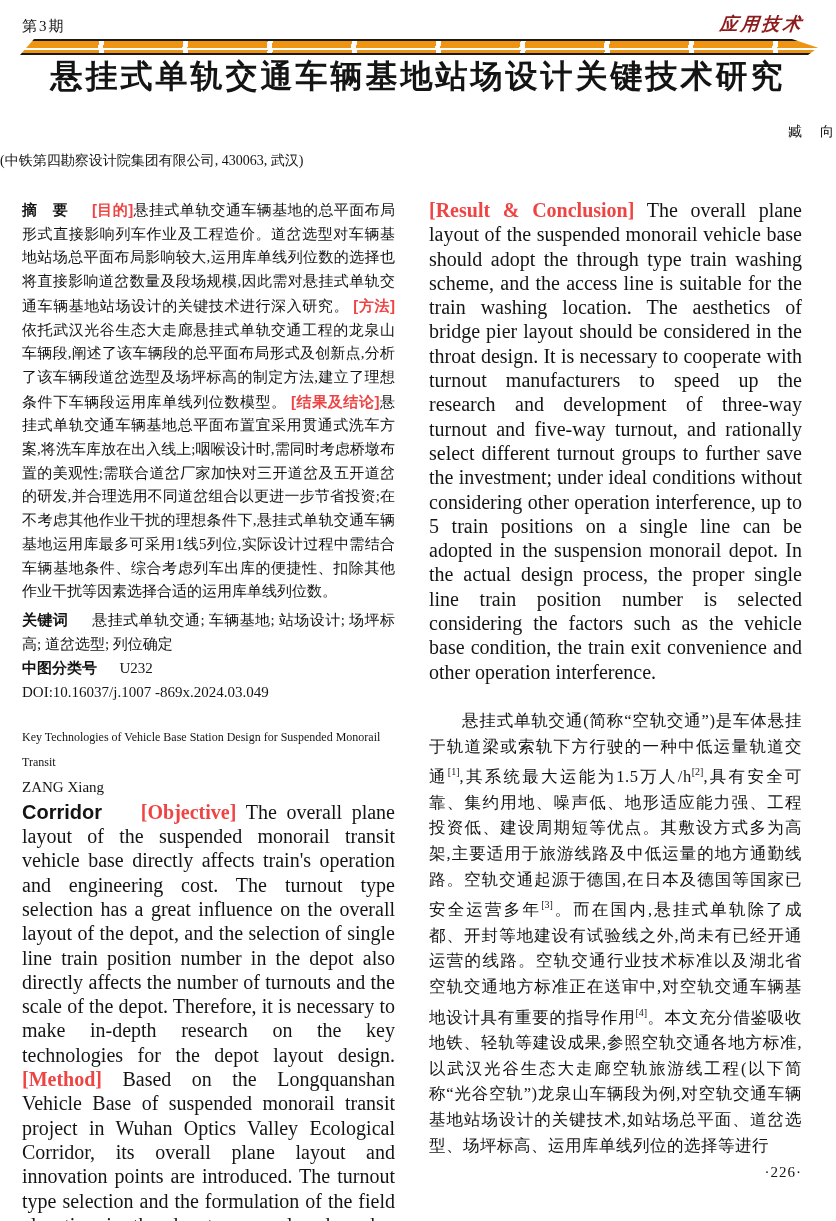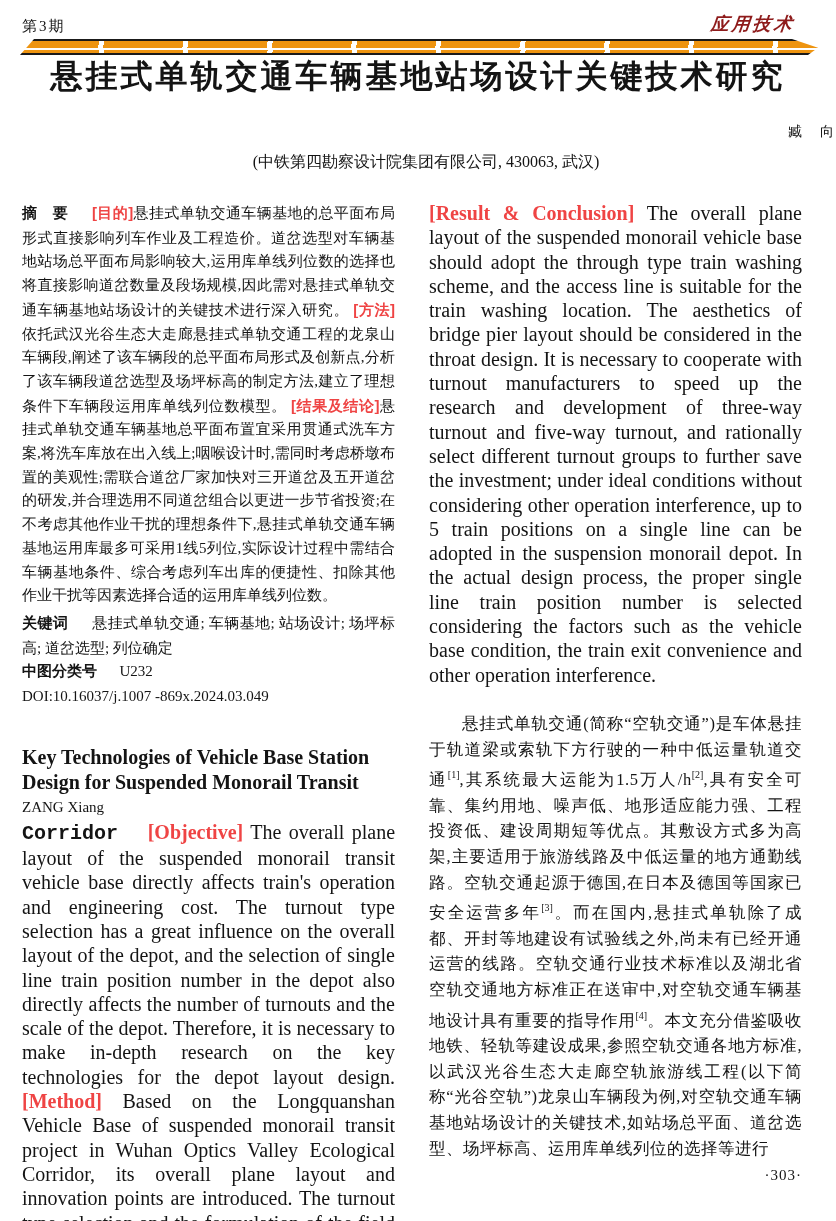--- a/index.html
+++ b/index.html
@@ -7,21 +7,21 @@
     position:relative;
     width:836px; height:1221px;
     background:#ffffff;
     overflow:hidden;
     font-family:"Liberation Serif","DejaVu Serif",serif;
     color:#141414;
   }
   
   .header-row {
     display:flex; justify-content:space-between; align-items:flex-end;
-    padding:12px 41px 3px 22px;
+    padding:12px 32px 3px 22px;
     gap:23px;
   }
   .issue-no { font-size:15px; letter-spacing:2px; }
   .section-name {
     font-size:18px; font-weight:bold; font-style:italic;
     color:#8e1b1b; letter-spacing:3px;
     transform:skewX(-6deg);
   }
   
   .train-bar {
@@ -38,35 +38,35 @@
     height:3px;
     border-bottom:2px solid #1a1a1a;
     background:repeating-linear-gradient(100deg, var(--bar) 0 78px, #ffffff 78px 83px);
   }
   
   .paper-title {
     text-align:center;
     font-size:32px; font-weight:bold; letter-spacing:3px;
   }
   .author-line { margin-top:24px; text-align:right; font-size:14px; letter-spacing:2px; }
-  .affil-line  { margin-top:11px; text-align:center; font-size:16px;padding-left:16px; }
+  .affil-line  { margin-top:11px; font-size:14px; }
   
   .columns { display:flex; gap:34px; padding:0 22px; margin-top:28px; }
   .col { width:373px; }
   p { margin:0; }
   .cn-abstract, .cn-keywords, .cn-clc, .cn-doi {
     font-size:15px; line-height:23.7px; text-align:justify;
   }
   .cn-keywords { margin-top:4px; }
-  .label-hei { font-family:Liberation Mono, monospace; font-weight:bold; }
+  .label-hei { font-family:Liberation Sans, sans-serif; font-weight:bold; }
   .blue-label { color:#ef4444; font-weight:bold; }
   .cn-abstract .blue-label { font-family:"Liberation Sans","DejaVu Sans",sans-serif; }
   .en-title {
-    margin-top:36px;
-    font-size:20px; font-weight:bold; line-height:25px;
+    margin-top:20px;
+    font-size:12px; font-weight:normal; line-height:25px;
   }
   .en-line { font-size:15px; line-height:25px; }
   .en-abstract, .en-keywords {
     font-size:20px; line-height:24.3px; text-align:justify;
   }
   .body-cn {
     margin-top:24px;
     font-size:16.5px; line-height:25.7px; letter-spacing:0.5px;
     text-align:justify; text-indent:2em;
   }
@@ -134,18 +134,18 @@
 
       <p class="en-abstract">
         <span class="blue-label">[Result &amp; Conclusion]</span><span> The overall plane layout of the suspended monorail vehicle base should adopt the through type train washing scheme, and the access line is suitable for the train washing location. The aesthetics of bridge pier layout should be considered in the throat design. It is necessary to cooperate with turnout manufacturers to speed up the research and development of three-way turnout and five-way turnout, and rationally select different turnout groups to further save the investment; under ideal conditions without considering other operation interference, up to 5 train positions on a single line can be adopted in the suspension monorail depot. In the actual design process, the proper single line train position number is selected considering the factors such as the vehicle base condition, the train exit convenience and other operation interference.</span>
       </p>
 
 
       <p class="body-cn">
         <span>悬挂式单轨交通(简称“空轨交通”)是车体悬挂于轨道梁或索轨下方行驶的一种中低运量轨道交通</span><span class="sup">[1]</span><span>,其系统最大运能为1.5万人/h</span><span class="sup">[2]</span><span>,具有安全可靠、集约用地、噪声低、地形适应能力强、工程投资低、建设周期短等优点。其敷设方式多为高架,主要适用于旅游线路及中低运量的地方通勤线路。空轨交通起源于德国,在日本及德国等国家已安全运营多年</span><span class="sup">[3]</span><span>。而在国内,悬挂式单轨除了成都、开封等地建设有试验线之外,尚未有已经开通运营的线路。空轨交通行业技术标准以及湖北省空轨交通地方标准正在送审中,对空轨交通车辆基地设计具有重要的指导作用</span><span class="sup">[4]</span><span>。本文充分借鉴吸收地铁、轻轨等建设成果,参照空轨交通各地方标准,以武汉光谷生态大走廊空轨旅游线工程(以下简称“光谷空轨”)龙泉山车辆段为例,对空轨交通车辆基地站场设计的关键技术,如站场总平面、道岔选型、场坪标高、运用库单线列位的选择等进行</span>
       </p>
 
-      <p class="page-number">·303·</p>
+      <p class="page-number">·226·</p>
 
     </div>
   </div>
 
 </div>
 
 </body></html>

